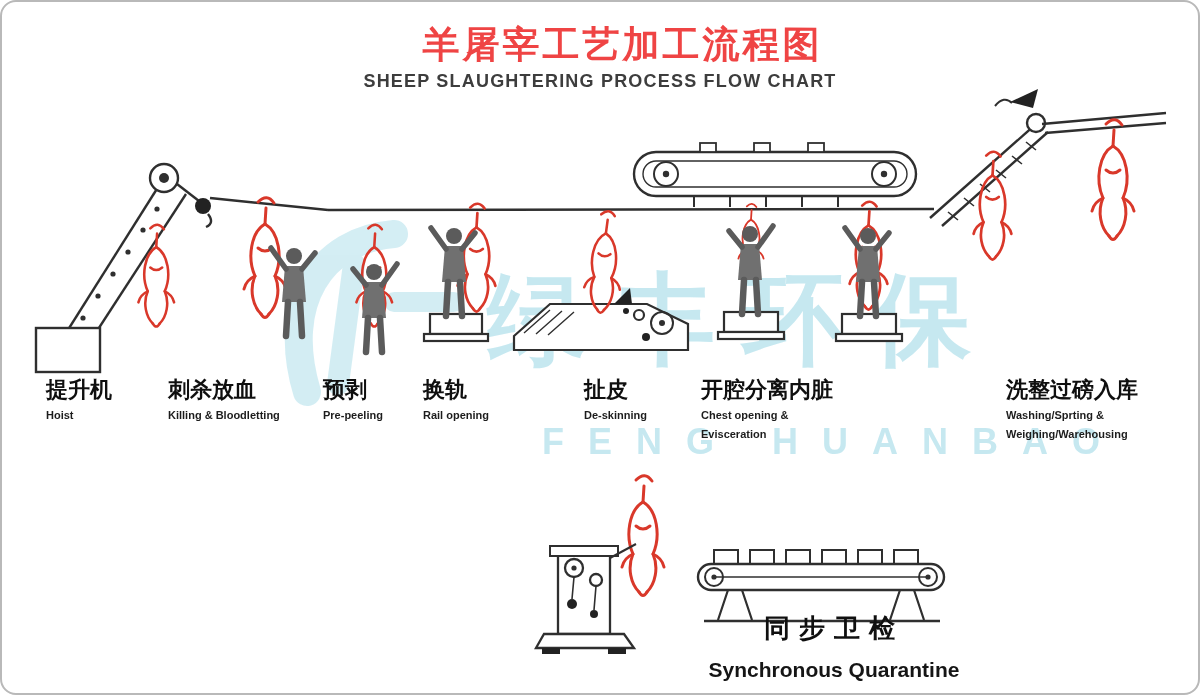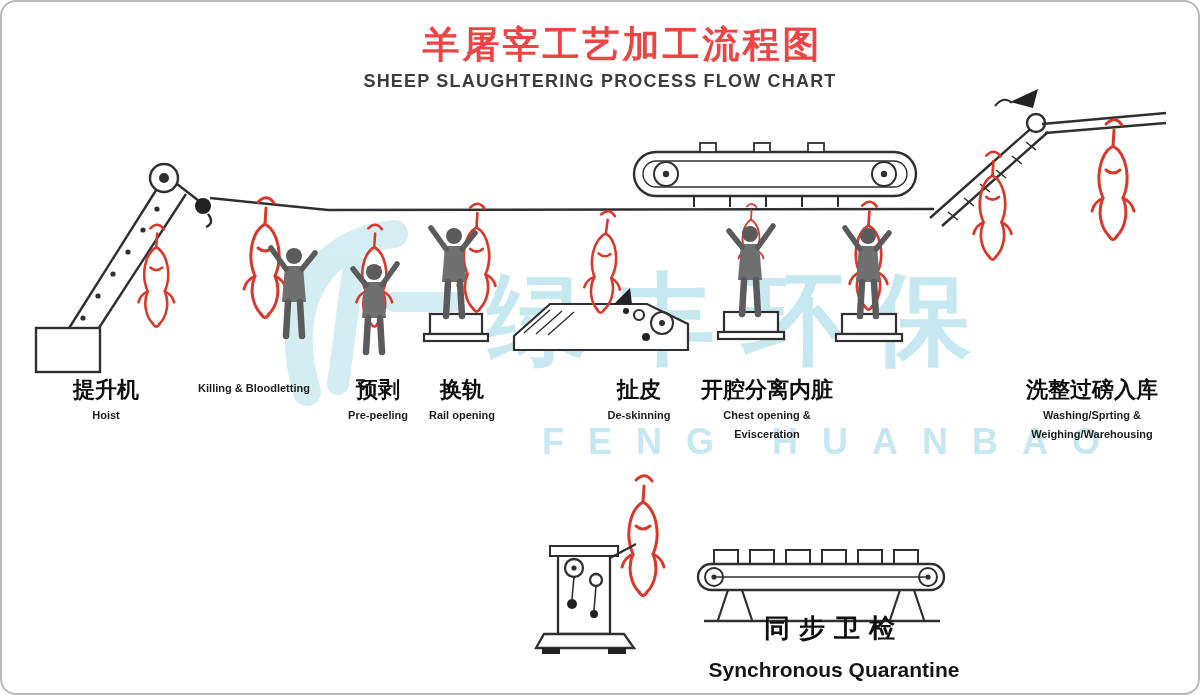--- a/index.html
+++ b/index.html
@@ -5,21 +5,21 @@
   html,body{margin:0;padding:0;background:#fff;}
   #frame{
     position:relative;width:1200px;height:695px;box-sizing:border-box;
     background:#fff;border:2px solid #b9b9b9;border-radius:16px;overflow:hidden;
     font-family:"Liberation Sans","DejaVu Sans",sans-serif;
   }
   #diagram-svg{position:absolute;left:0;top:0;width:1200px;height:695px;}
   .title-block{position:absolute;top:22px;left:0;width:100%;text-align:center;z-index:5;}
   .title-zh{font-size:37px;font-weight:800;color:#ef4444;letter-spacing:3px;line-height:42px;margin-left:45px;}
   .title-en{margin-top:5px;font-size:18px;font-weight:600;color:#3d3d3d;letter-spacing:1.2px;}
-  .station{position:absolute;top:374px;transform:translateX(-50%);text-align:center;z-index:5;}
+  .station{position:absolute;top:374px;transform:translateX(-50%);text-align:left;z-index:5;}
   .station .zh{font-size:22px;font-weight:800;color:#0f0f0f;white-space:nowrap;line-height:27px;}
   .station .en{font-size:11px;font-weight:700;color:#1c1c1c;line-height:19px;margin-top:3px;}
   .bottom-station{position:absolute;left:832px;top:608px;transform:translateX(-50%);text-align:center;z-index:5;}
   .bottom-station .zh{font-size:26px;font-weight:800;color:#0f0f0f;letter-spacing:9px;line-height:36px;white-space:nowrap;}
   .bottom-station .en{font-size:21px;font-weight:600;color:#151515;margin-top:12px;white-space:nowrap;}
 </style>
 </head>
 <body>
 
 <div id="frame">
@@ -205,20 +205,21 @@
   <div class="title-block">
     <div class="title-zh">羊屠宰工艺加工流程图</div>
     <div class="title-en">SHEEP SLAUGHTERING PROCESS FLOW CHART</div>
   </div>
 
   <div class="station" style="left:104px;width:120px">
     <div class="zh">提升机</div>
     <div class="en">Hoist</div>
   </div>
   <div class="station" style="left:252px;width:172px">
+    <div class="zh">刺杀放血</div>
     <div class="en">Killing &amp; Bloodletting</div>
   </div>
   <div class="station" style="left:376px;width:110px">
     <div class="zh">预剥</div>
     <div class="en">Pre-peeling</div>
   </div>
   <div class="station" style="left:460px;width:78px">
     <div class="zh">换轨</div>
     <div class="en">Rail opening</div>
   </div>

